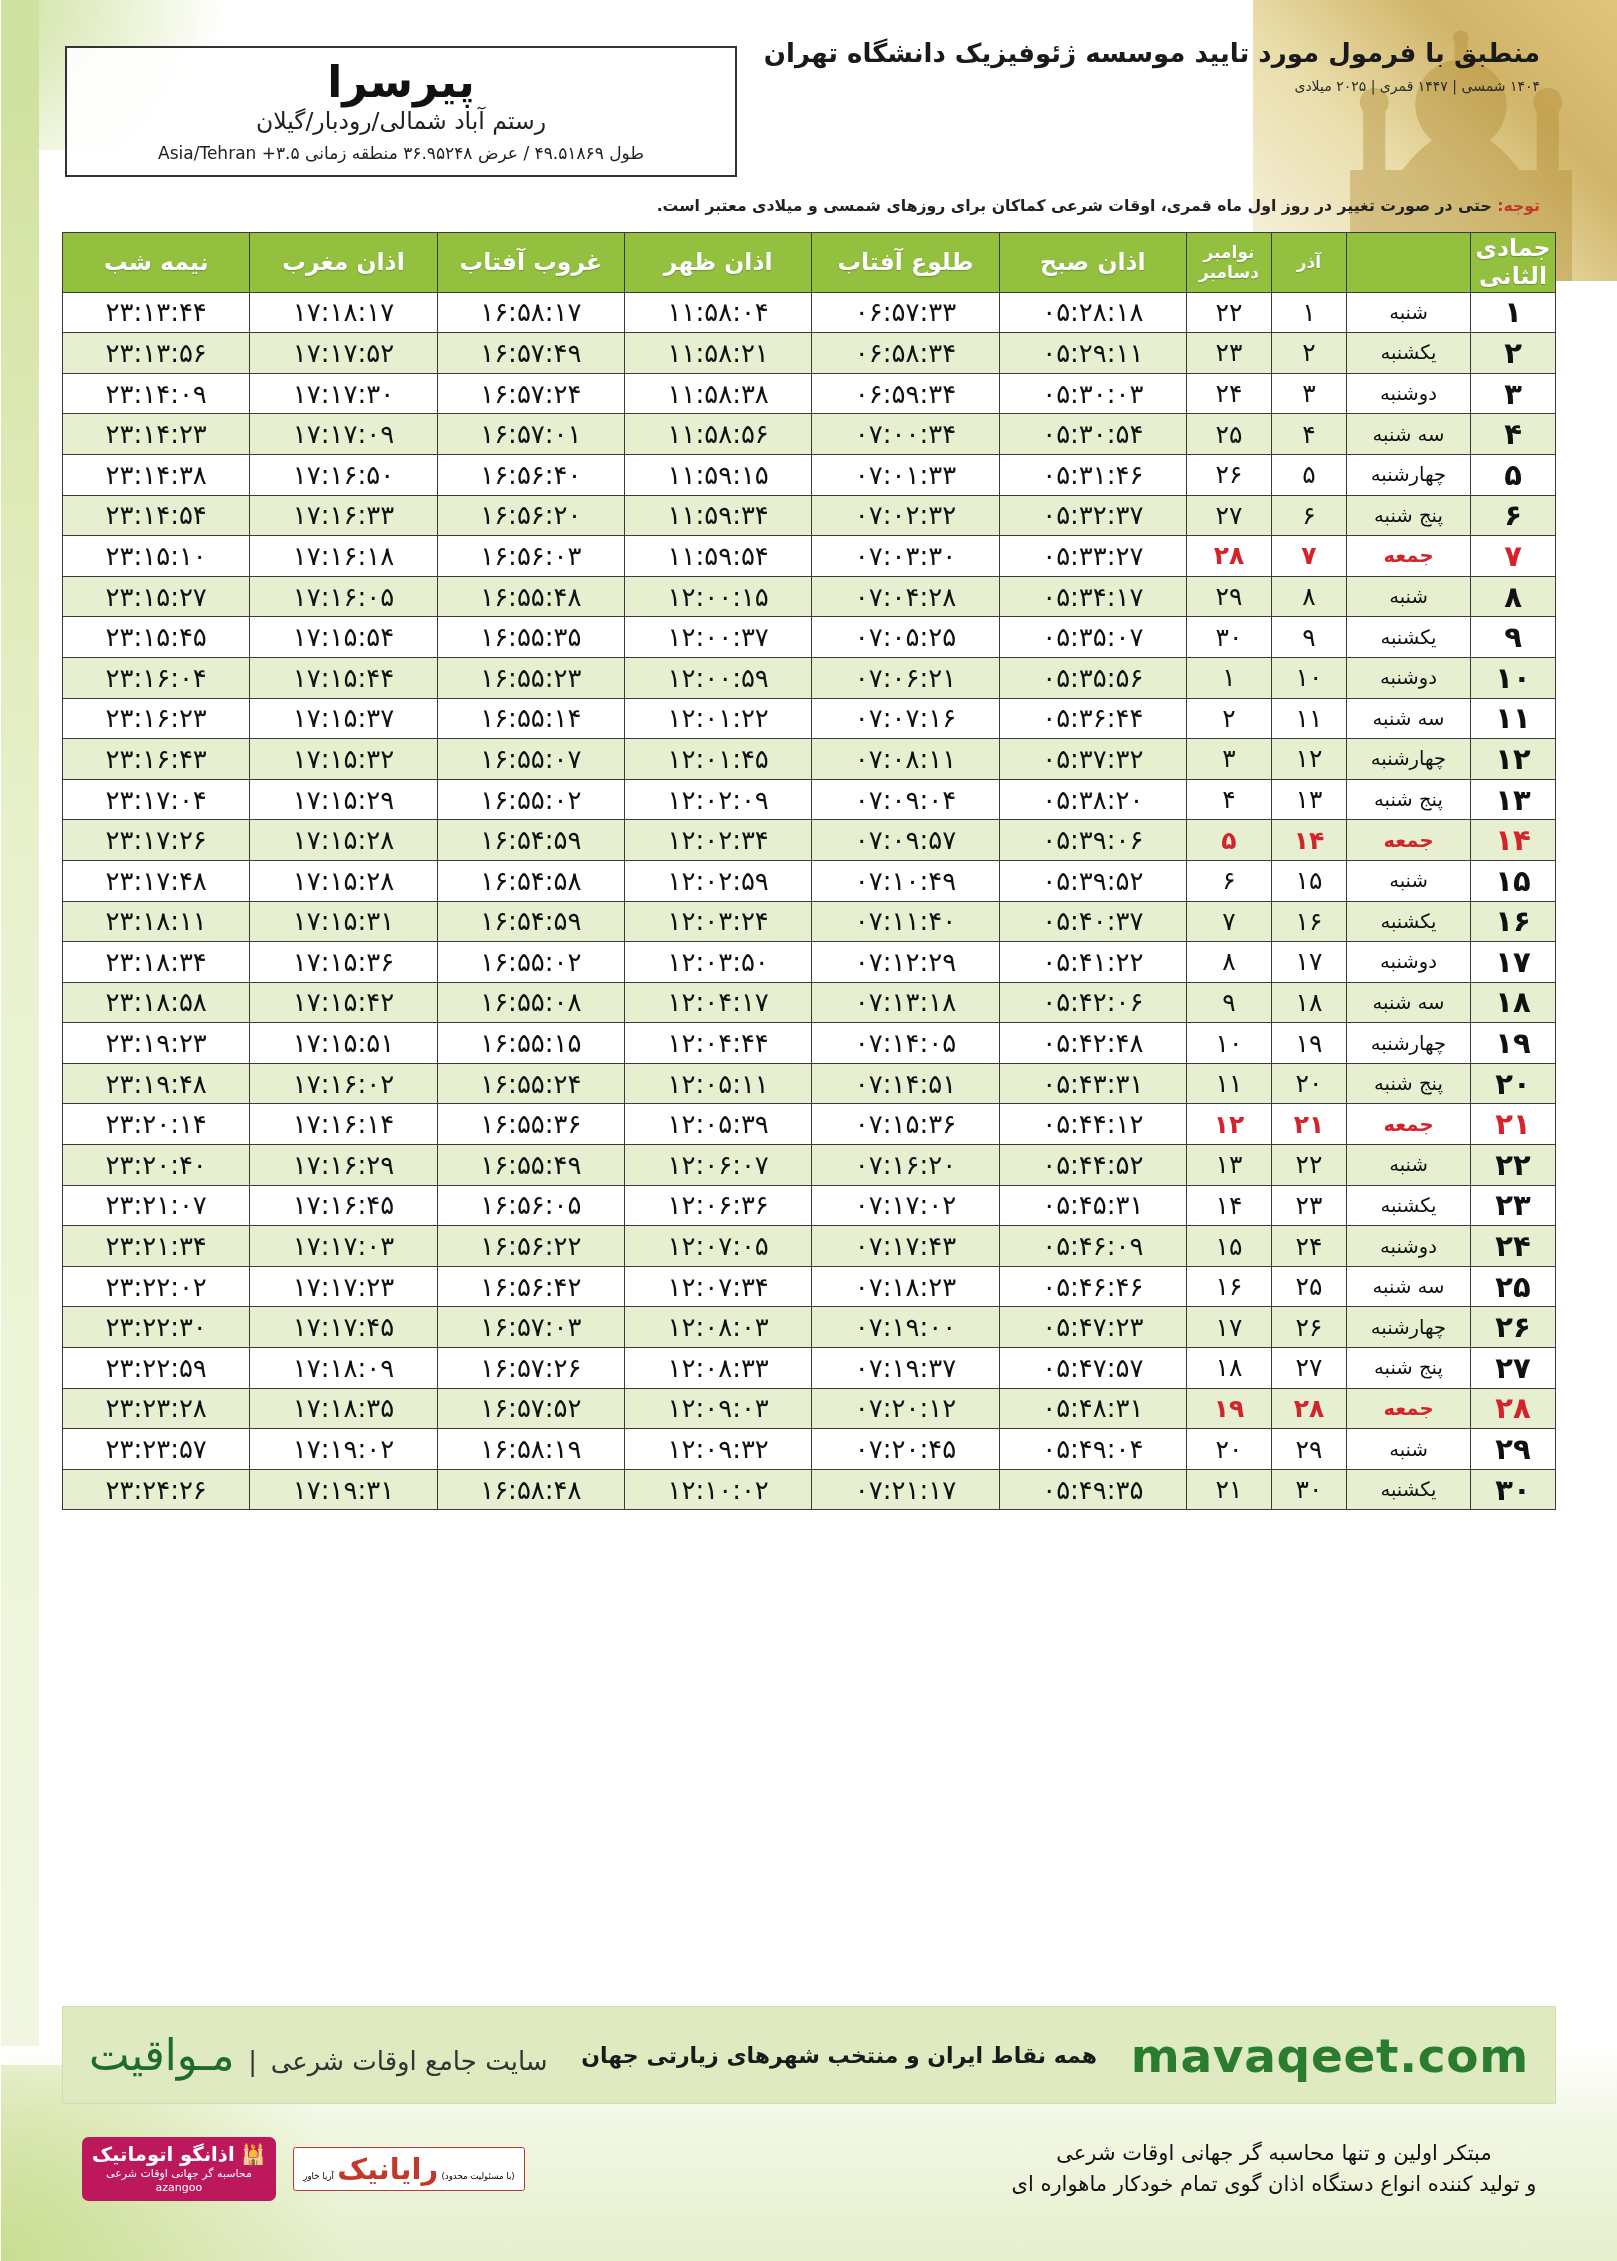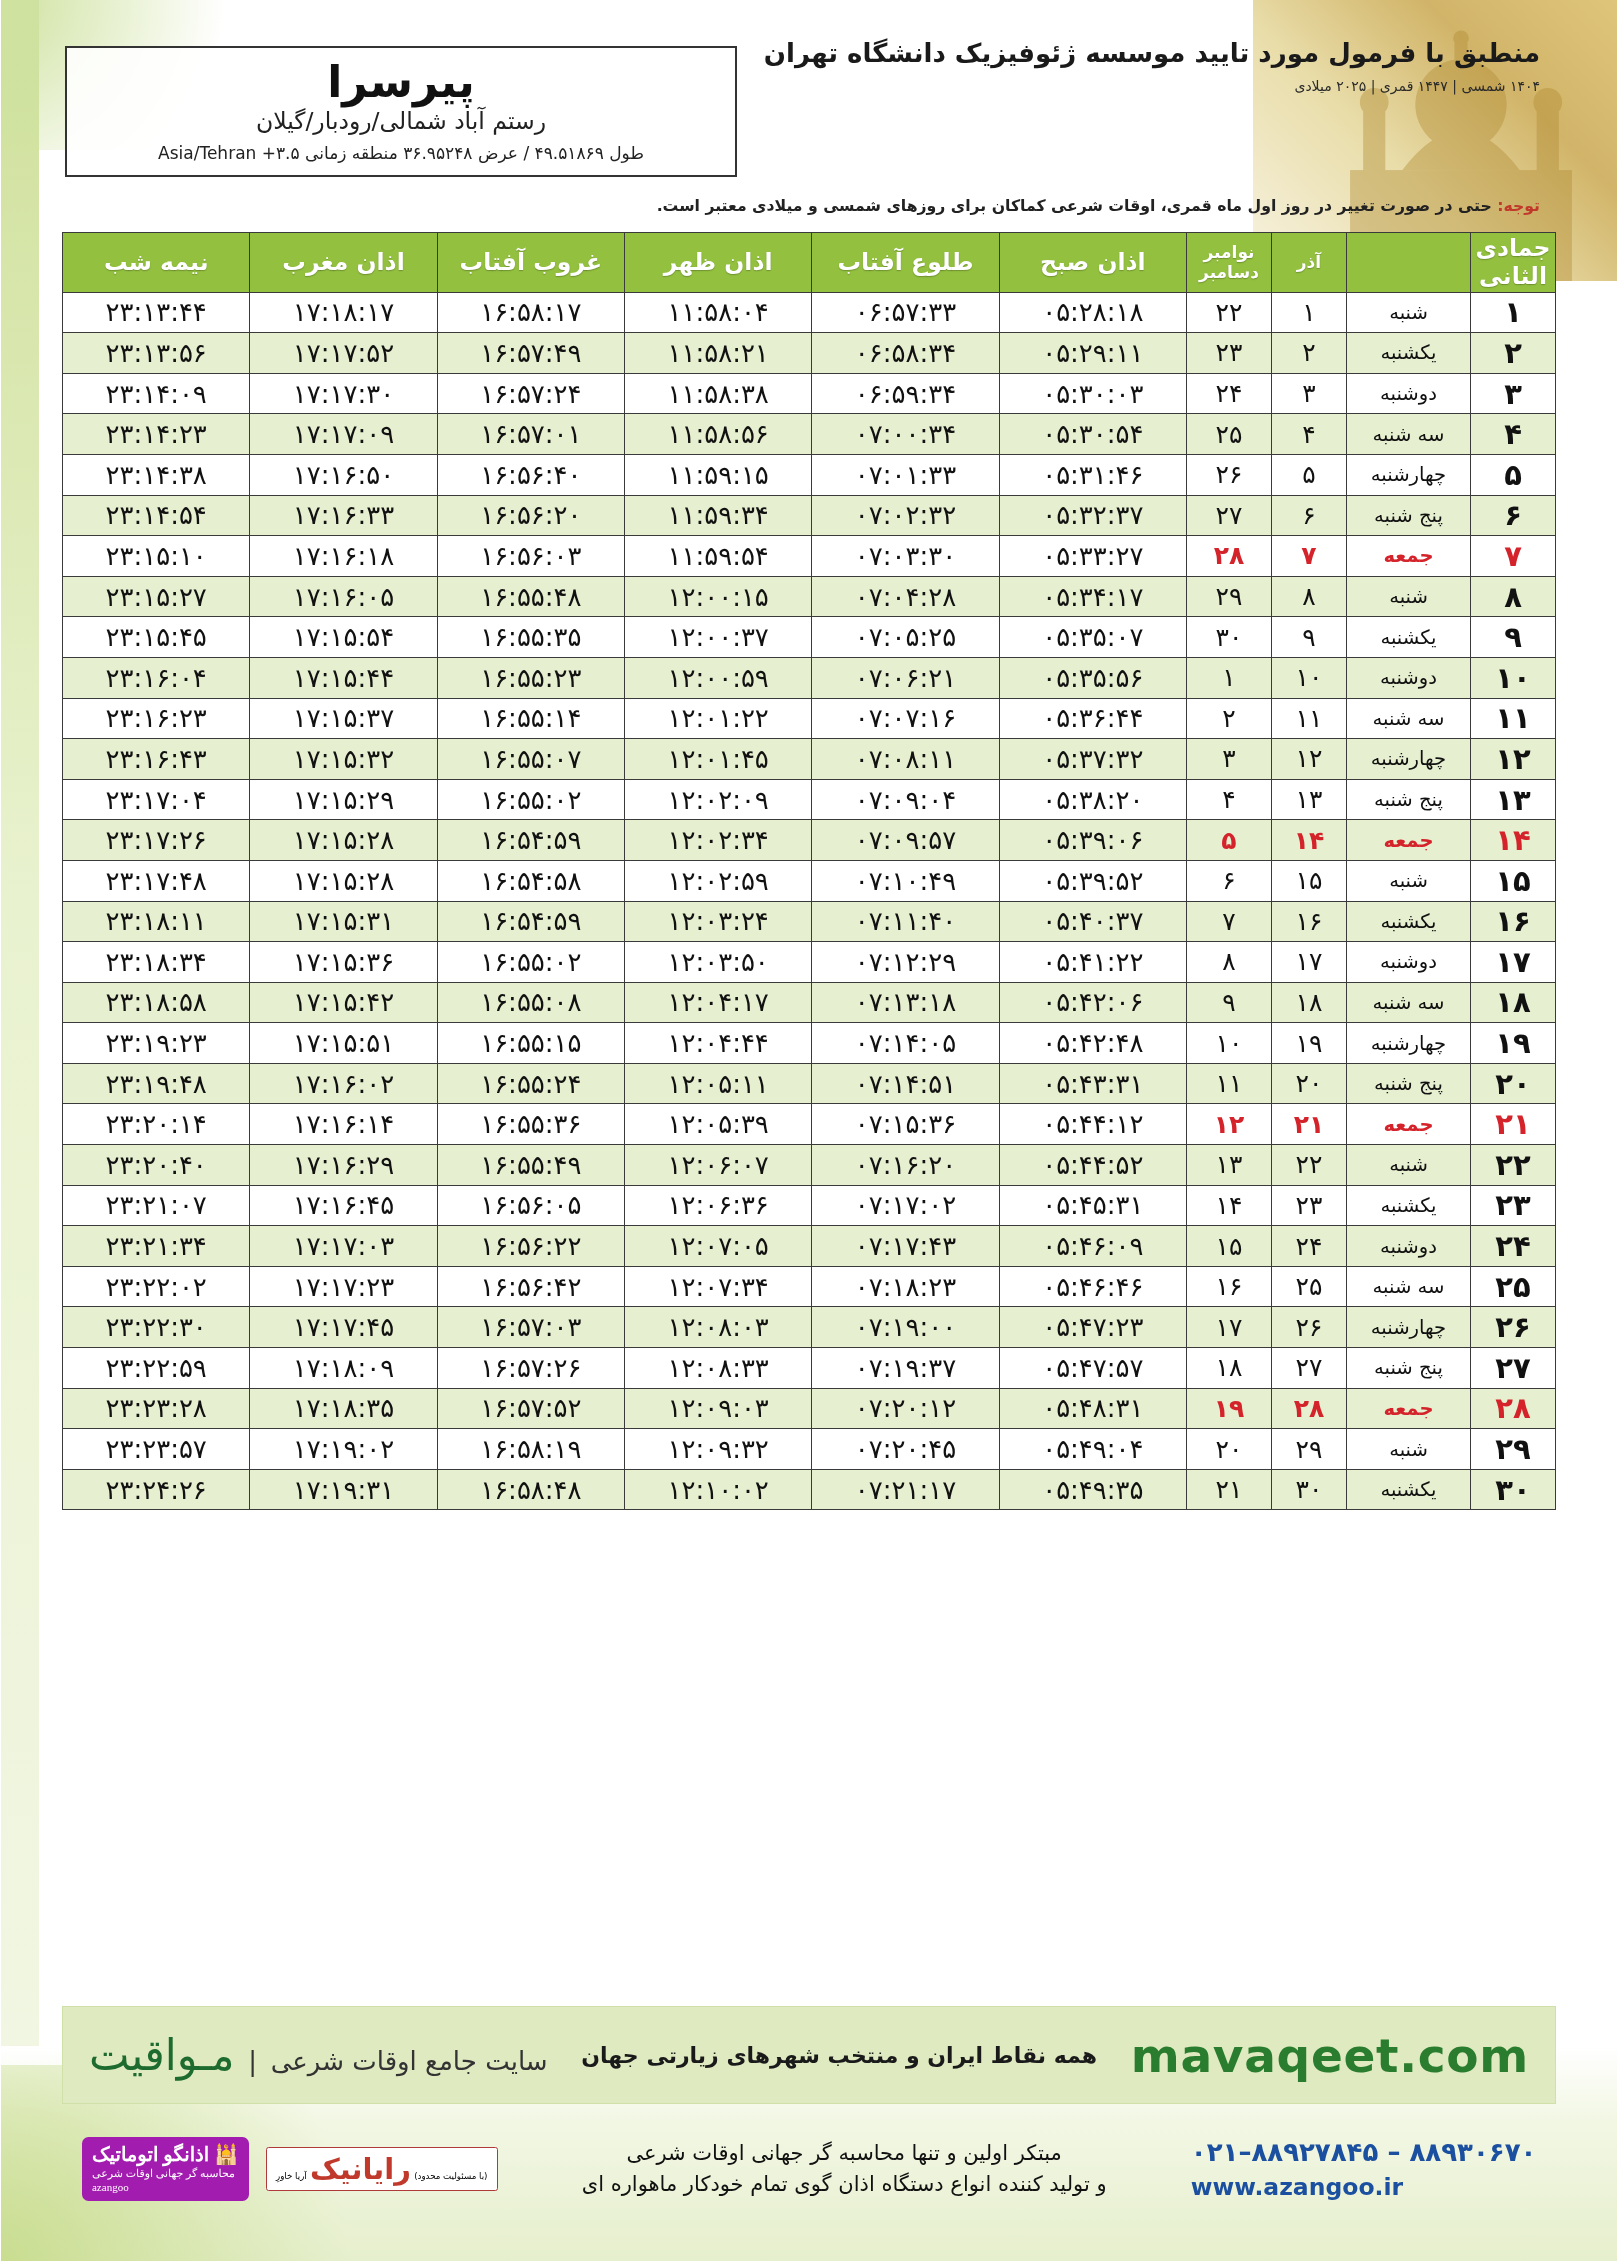--- a/index.html
+++ b/index.html
@@ -127,22 +127,22 @@
   .phone{font-size:26px;color:#1b4fa0;font-weight:bold;}
   .web{font-size:23.5px;color:#1b4fa0;font-weight:bold;margin-top:5.2px;}
   .slogan{text-align:center;font-size:21px;color:#111;line-height:1.5;}
   .brand-row{display:flex;align-items:center;gap:17px;}
   .brand-box{
     border:1.3px solid #b03a3a;padding:3.9px 9px;text-align:center;border-radius:2.6px;
     background:#fff;
   }
   .brand-rayanic{font-size:29px;color:#c0392b;font-weight:bold;}
   .brand-azan{
-    background:#a21caf;color:#fff;border-radius:6.5px;padding:6.5px 10.4px;
-    font-size:19.6px;font-weight:bold;text-align:left;line-height:1.25;font-family:Liberation Serif, serif;
+    background:#be185d;color:#fff;border-radius:6.5px;padding:6.5px 10.4px;
+    font-size:19.6px;font-weight:bold;text-align:center;line-height:1.25;
   }
   .brand-azan small{display:block;font-size:11px;font-weight:normal;}
 </style>
 </head>
 <body>
 
 <div class="bg-left-band"></div>
 <div class="bg-top-left-green"></div>
 <div class="bg-top-right"></div>
 <div class="bg-mosque">
@@ -578,24 +578,20 @@
   <div class="mavaqeet-site">mavaqeet.com</div>
   <div class="footer-mid">همه نقاط ایران و منتخب شهرهای زیارتی جهان</div>
   <div class="footer-logo">
     <span class="sep">سایت جامع اوقات شرعی</span>
     <span class="sep">|</span>
     <span>مـواقیت</span>
   </div>
 </div>
 
 <div class="footer-bottom">
-  <div class="phone-block">
-    <div class="phone">۰۲۱–۸۸۹۲۷۸۴۵ – ۸۸۹۳۰۶۷۰</div>
-    <div class="web">www.azangoo.ir</div>
-  </div>
 
   <div class="slogan">
     <div>مبتکر اولین و تنها محاسبه گر جهانی اوقات شرعی</div>
     <div>و تولید کننده انواع دستگاه اذان گوی تمام خودکار ماهواره ای</div>
   </div>
 
   <div class="brand-row">
     <div class="brand-box">
       <small>(با مسئولیت محدود)</small>
       <span class="brand-rayanic">رایانیک</span>

